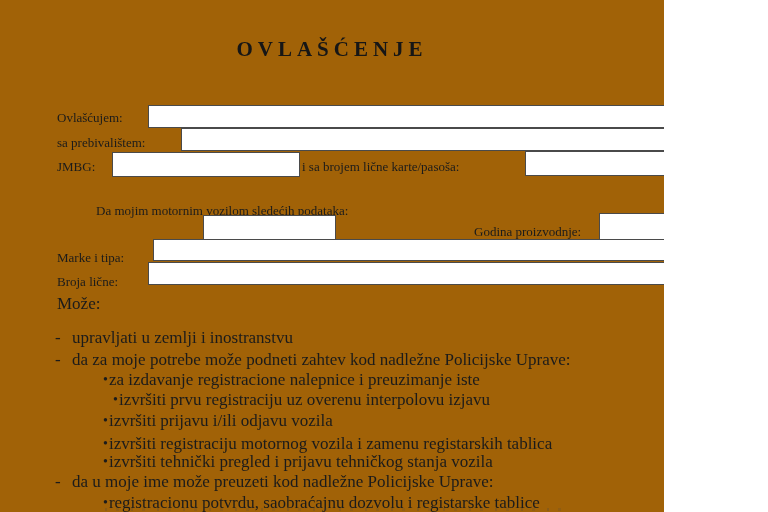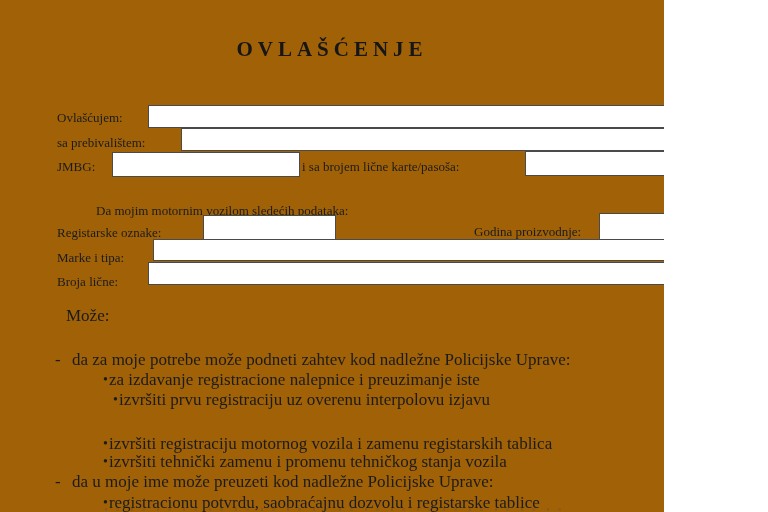--- a/index.html
+++ b/index.html
@@ -88,44 +88,45 @@
   <div class="lab" style="left:57px; top:132px;">sa prebivalištem:</div>
   <input class="box" style="left: 181px; top: 128px; width: 526px; height: 23px;" value="">
 
   <div class="lab" style="left:57px; top:156px;">JMBG:</div>
   <input class="box" style="left: 112px; top: 152px; width: 188px; height: 25px;" value="">
   <div class="lab" style="left:302px; top:156px;text-align:right;">i sa brojem lične karte/pasoša:</div>
   <input class="box" style="left: 525px; top: 151px; width: 181px; height: 25px;" value="">
 
   <div class="lab" style="left:57px; top:200px;margin-left:39px;">Da mojim motornim vozilom sledećih podataka:</div>
 
-  <div class="lab" style="left:57px; top:222px;">Registarske oznake:</div>
   <input class="box" style="left: 203px; top: 215px; width: 133px; height: 27px;" value="">
   <div class="lab" style="left:474px; top:221px;">Godina proizvodnje:</div>
   <input class="box" style="left: 599px; top: 213px; width: 108px; height: 27px;" value="">
 
   <div class="lab" style="left:57px; top:247px;">Marke i tipa:</div>
   <input class="box" style="left: 153px; top: 239px; width: 557px; height: 22px;" value="">
 
   <div class="lab" style="left:57px; top:271px;">Broja lične:</div>
   <input class="box" style="left: 148px; top: 262px; width: 559px; height: 23px;" value="">
 
-  <div class="line plain" style="top:306px;margin-left:9px;">Može:</div>
+  <div class="line plain" style="top:294px;">Može:</div>
 
+  <div class="line dash" style="top:328px;"><span class="marker">-</span><span>upravljati u zemlji i inostranstvu</span></div>
 
   <div class="line bullet" style="top:370px;"><span class="marker">•</span><span>za izdavanje registracione nalepnice i preuzimanje iste</span></div>
 
   <div class="line dash" style="top:350px;"><span class="marker">-</span><span>da za moje potrebe može podneti zahtev kod nadležne Policijske Uprave:</span></div>
 
   <div class="line bullet" style="top:390px;margin-left:10px;"><span class="marker">•</span><span>izvršiti prvu registraciju uz overenu interpolovu izjavu</span></div>
 
+  <div class="line bullet" style="top:411px;"><span class="marker">•</span><span>izvršiti prijavu i/ili odjavu vozila</span></div>
 
   <div class="line bullet" style="top:434px;"><span class="marker">•</span><span>izvršiti registraciju motornog vozila i zamenu registarskih tablica</span></div>
 
-  <div class="line bullet" style="top:452px;"><span class="marker">•</span><span>izvršiti tehnički zamenu i promenu tehničkog stanja vozila</span></div>
+  <div class="line bullet" style="top:452px;"><span class="marker">•</span><span>izvršiti tehnički pregled i prijavu tehničkog stanja vozila</span></div>
 
   <div class="line bullet" style="top:493px;"><span class="marker">•</span><span>registracionu potvrdu, saobraćajnu dozvolu i registarske tablice</span></div>
 
   <div class="line dash" style="top:472px;"><span class="marker">-</span><span>da u moje ime može preuzeti kod nadležne Policijske Uprave:</span></div>
 
   <div class="cutoff"></div>
 
 </div>
 
 </body></html>

